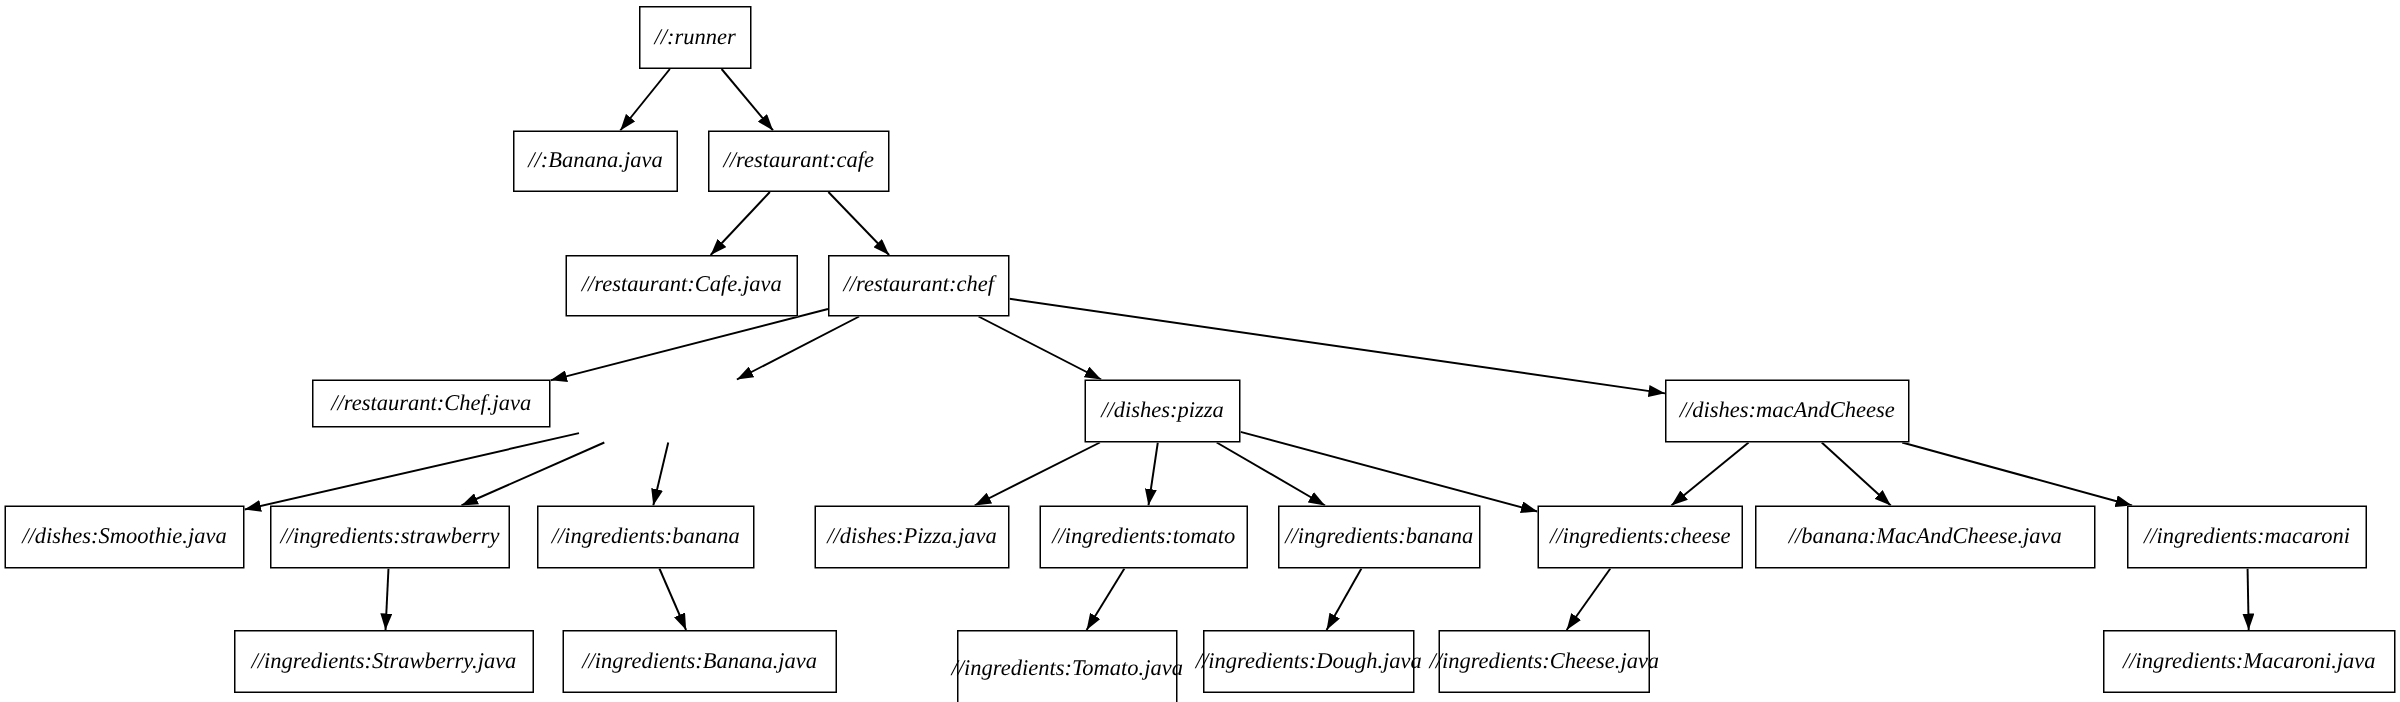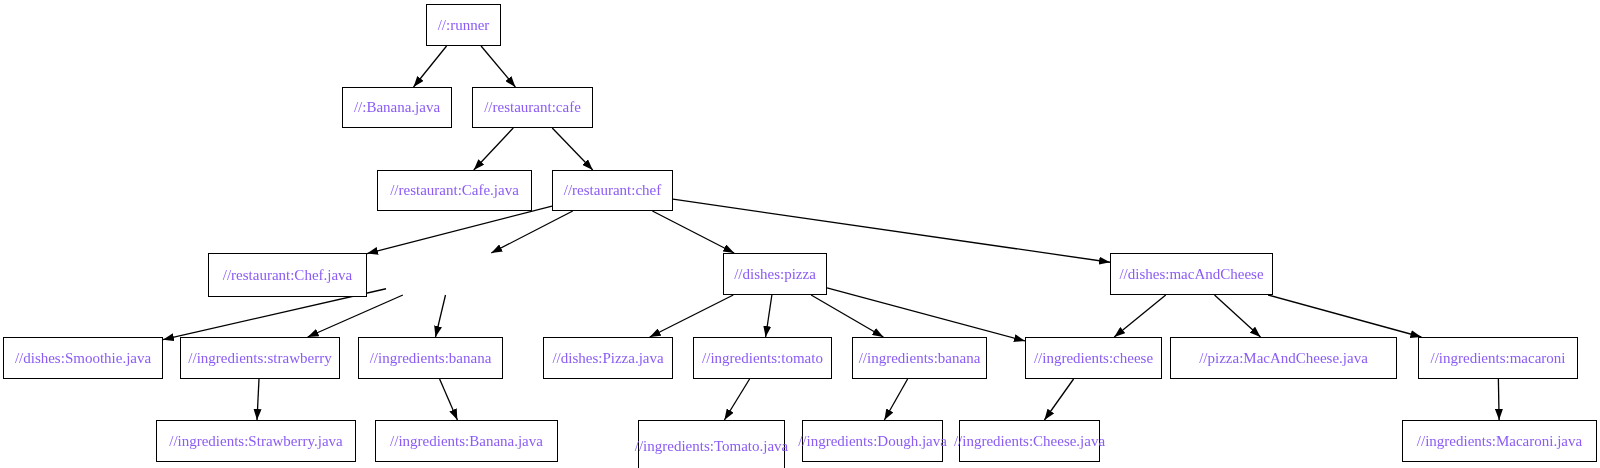--- a/index.html
+++ b/index.html
@@ -27,25 +27,26 @@
   #arrowhead path{fill:var(--edge);}
   .node{
     position:absolute;
     z-index:2;
     box-sizing:border-box;
     display:flex;
     align-items:center;
     justify-content:center;
     background:var(--node-fill);
     border:1.4px solid var(--node-border);
-    color:#8b5cf6;
+    color:#000000;
     font-size:15px;
     line-height:1;
     white-space:nowrap;
     text-align:left;
+    font-style:italic;
   }
 </style>
 </head>
 <body>
 
 <div id="canvas">
 
   <svg id="edge-layer" width="1600" height="468" xmlns="http://www.w3.org/2000/svg">
     <defs>
       <marker id="arrowhead" viewBox="0 0 11 8" refX="11" refY="4" markerWidth="11" markerHeight="8" markerUnits="userSpaceOnUse" orient="auto">
@@ -76,31 +77,31 @@
       <line x1="907.6084337349398" y1="379" x2="884.3915662650602" y2="420" class="edge" marker-end="url(#arrowhead)"></line>
       <line x1="1073.5722891566265" y1="379" x2="1044.4277108433735" y2="420" class="edge" marker-end="url(#arrowhead)"></line>
       <line x1="1498.379518072289" y1="379" x2="1499.120481927711" y2="420" class="edge" marker-end="url(#arrowhead)"></line>
     </svg>
 
   <div class="node" style="left:426px;top:4px;width:75px;height:42px">//:runner</div>
   <div class="node" style="left:342px;top:87px;width:110px;height:41px">//:Banana.java</div>
   <div class="node" style="left:472px;top:87px;width:121px;height:41px">//restaurant:cafe</div>
   <div class="node" style="left:377px;top:170px;width:155px;height:41px">//restaurant:Cafe.java</div>
   <div class="node" style="left:552px;top:170px;width:121px;height:41px">//restaurant:chef</div>
-  <div class="node" style="left:208px;top:253px;width:159px;height:44px">//restaurant:Chef.java</div>
+  <div class="node" style="left:208px;top:253px;width:159px;height:32px">//restaurant:Chef.java</div>
   <div class="node" style="left:723px;top:253px;width:104px;height:42px">//dishes:pizza</div>
   <div class="node" style="left:1110px;top:253px;width:163px;height:42px">//dishes:macAndCheese</div>
   <div class="node" style="left:180px;top:337px;width:160px;height:42px">//ingredients:strawberry</div>
   <div class="node" style="left:3px;top:337px;width:160px;height:42px">//dishes:Smoothie.java</div>
   <div class="node" style="left:358px;top:337px;width:145px;height:42px">//ingredients:banana</div>
   <div class="node" style="left:543px;top:337px;width:130px;height:42px">//dishes:Pizza.java</div>
   <div class="node" style="left:693px;top:337px;width:139px;height:42px">//ingredients:tomato</div>
   <div class="node" style="left:852px;top:337px;width:135px;height:42px">//ingredients:banana</div>
   <div class="node" style="left:1025px;top:337px;width:137px;height:42px">//ingredients:cheese</div>
-  <div class="node" style="left:1170px;top:337px;width:227px;height:42px">//pizza:MacAndCheese.java</div>
+  <div class="node" style="left:1170px;top:337px;width:227px;height:42px">//banana:MacAndCheese.java</div>
   <div class="node" style="left:1418px;top:337px;width:160px;height:42px">//ingredients:macaroni</div>
   <div class="node" style="left:156px;top:420px;width:200px;height:42px">//ingredients:Strawberry.java</div>
   <div class="node" style="left:375px;top:420px;width:183px;height:42px">//ingredients:Banana.java</div>
   <div class="node" style="left:638px;top:420px;width:147px;height:53px">//ingredients:Tomato.java</div>
   <div class="node" style="left:802px;top:420px;width:141px;height:42px">//ingredients:Dough.java</div>
   <div class="node" style="left:959px;top:420px;width:141px;height:42px">//ingredients:Cheese.java</div>
   <div class="node" style="left:1402px;top:420px;width:195px;height:42px">//ingredients:Macaroni.java</div>
 
 </div>
 

